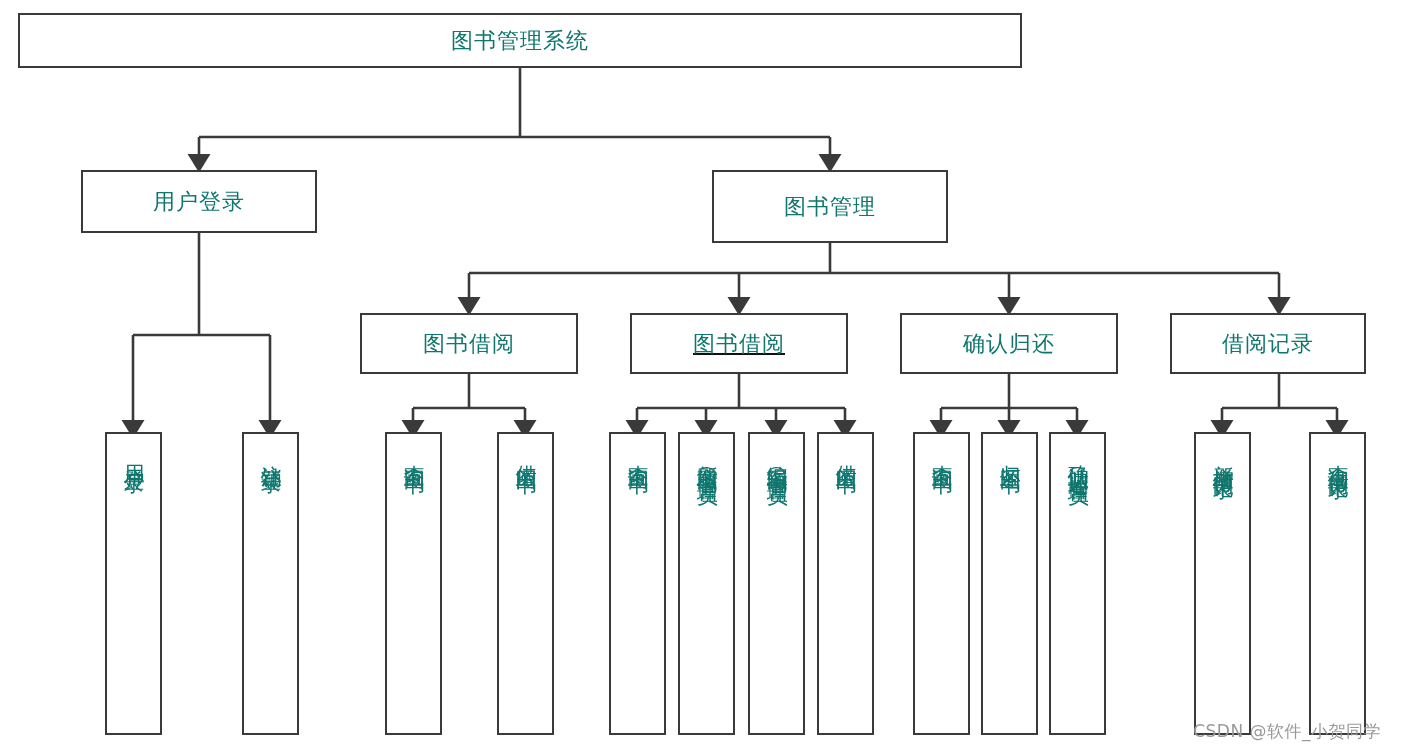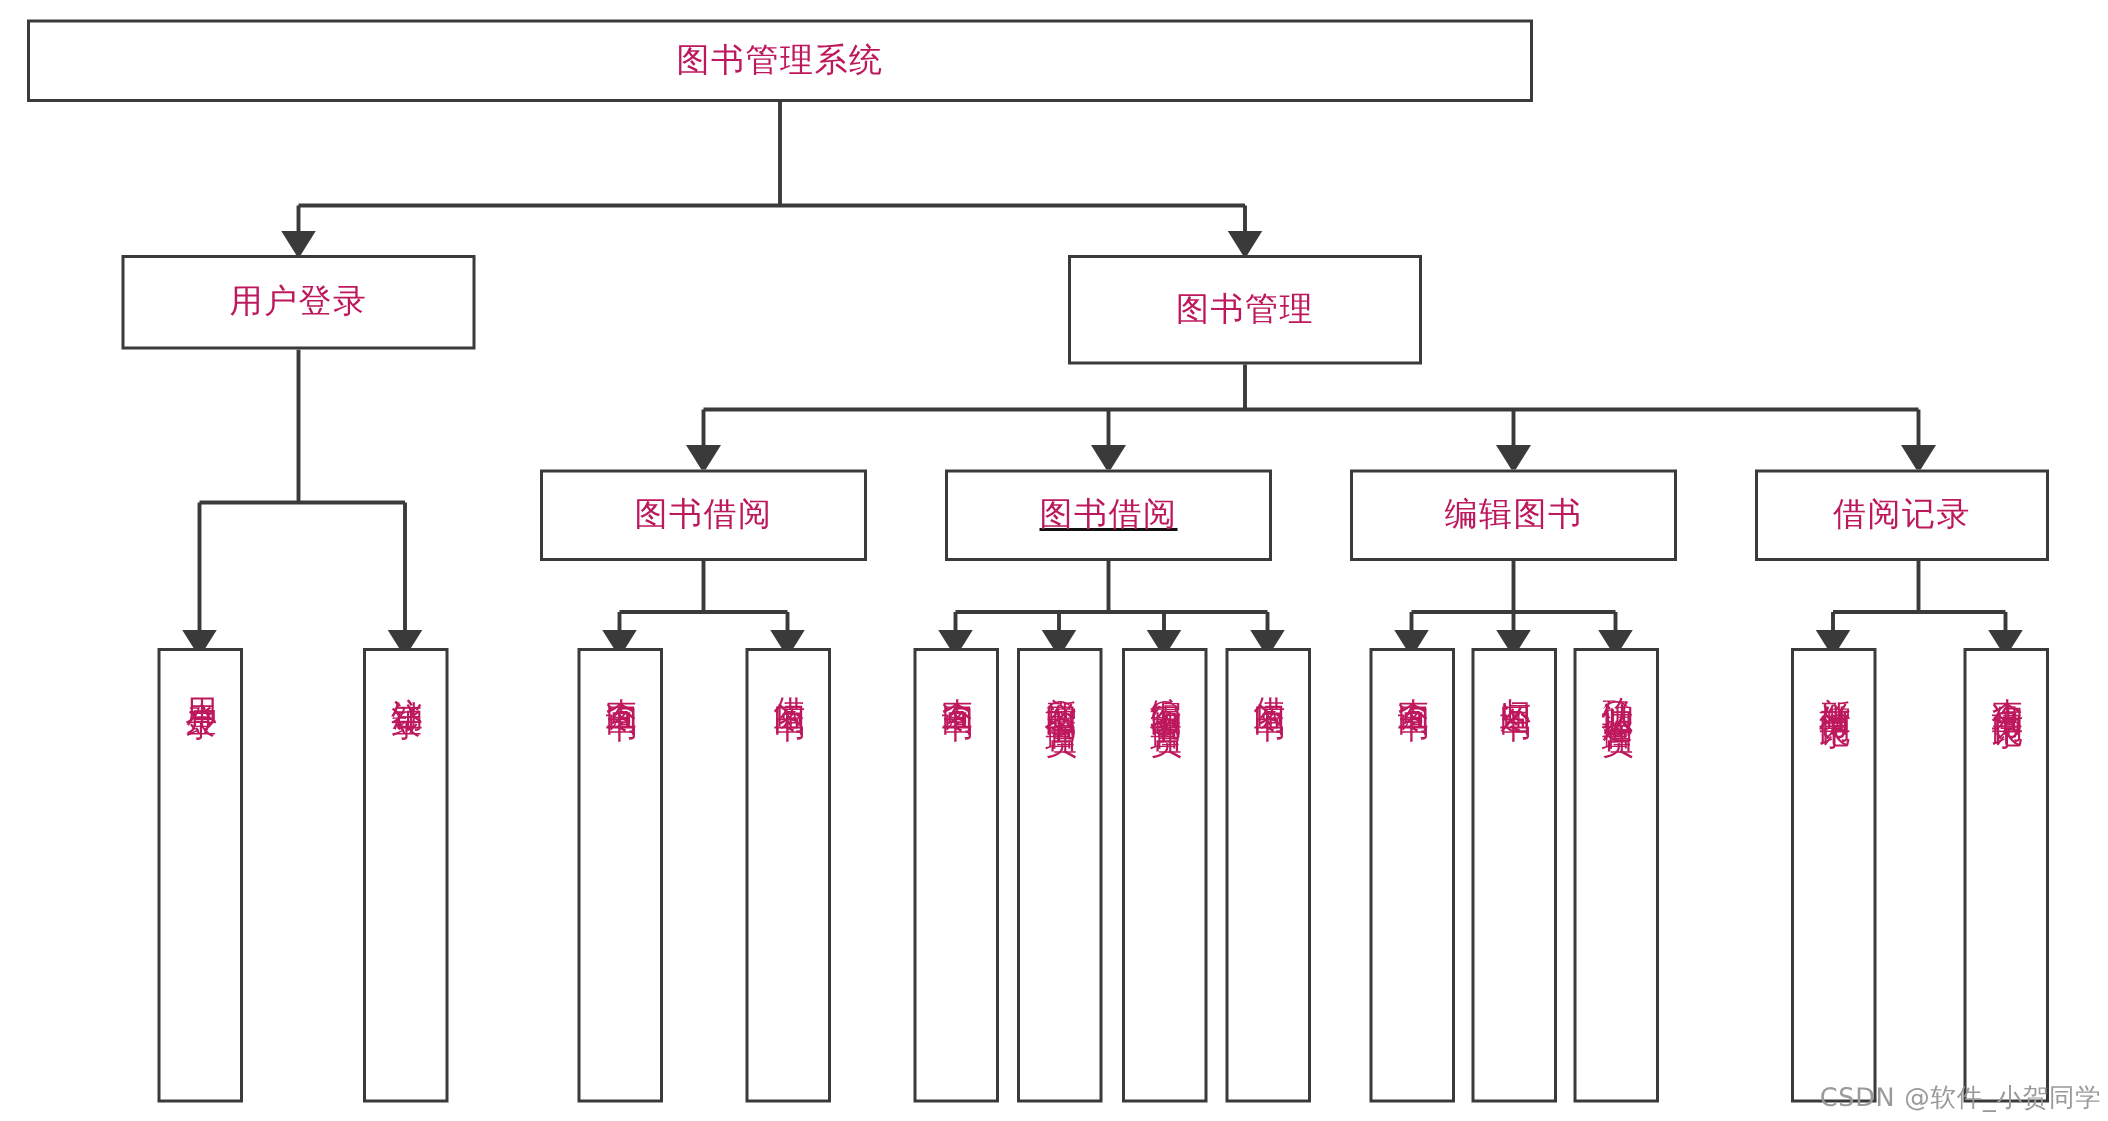--- a/index.html
+++ b/index.html
@@ -31,21 +31,21 @@
     display:flex;
     align-items:center;
     justify-content:center;
     text-align:center;
   }
   .node .lbl{
     display:block;
     font-size:22px;
     line-height:1.15;
     letter-spacing:1px;
-    color:#be185d;
+    color:#0f766e;
     white-space:nowrap;
   }
   
   .node.root .lbl{font-size:23px;}
   
   .node.h .lbl{font-size:22px;}
   
   .node.leaf{
     align-items:flex-start;
     justify-content:center;
@@ -55,21 +55,21 @@
     writing-mode:vertical-rl;
     text-orientation:upright;
     font-size:21px;
     line-height:1.22;
     letter-spacing:3px;
     white-space:nowrap;
     -webkit-writing-mode:vertical-rl;
   }
   .watermark{
     position:absolute;
-    right:4px;
+    right:24px;
     bottom:4px;
     font-size:17px;
     color:#9a9a9a;
     letter-spacing:0.5px;
     white-space:nowrap;
     user-select:none;
   }
 </style>
 </head>
 <body>
@@ -140,21 +140,21 @@
 
   <div class="node h" style="left:360px;top:313px;width:218px;height:61px;">
     <span class="lbl">图书借阅</span>
   </div>
 
   <div class="node h" style="left:630px;top:313px;width:218px;height:61px;text-decoration:underline;">
     <span class="lbl">图书借阅</span>
   </div>
 
   <div class="node h" style="left:900px;top:313px;width:218px;height:61px;">
-    <span class="lbl">编辑图书</span>
+    <span class="lbl">确认归还</span>
   </div>
 
   <div class="node h" style="left:1170px;top:313px;width:196px;height:61px;">
     <span class="lbl">借阅记录</span>
   </div>
 
   <div class="node leaf" style="left:105px;top:432px;width:57px;height:303px;">
     <span class="lbl">用户登录</span>
   </div>
   <div class="node leaf" style="left:242px;top:432px;width:57px;height:303px;">

